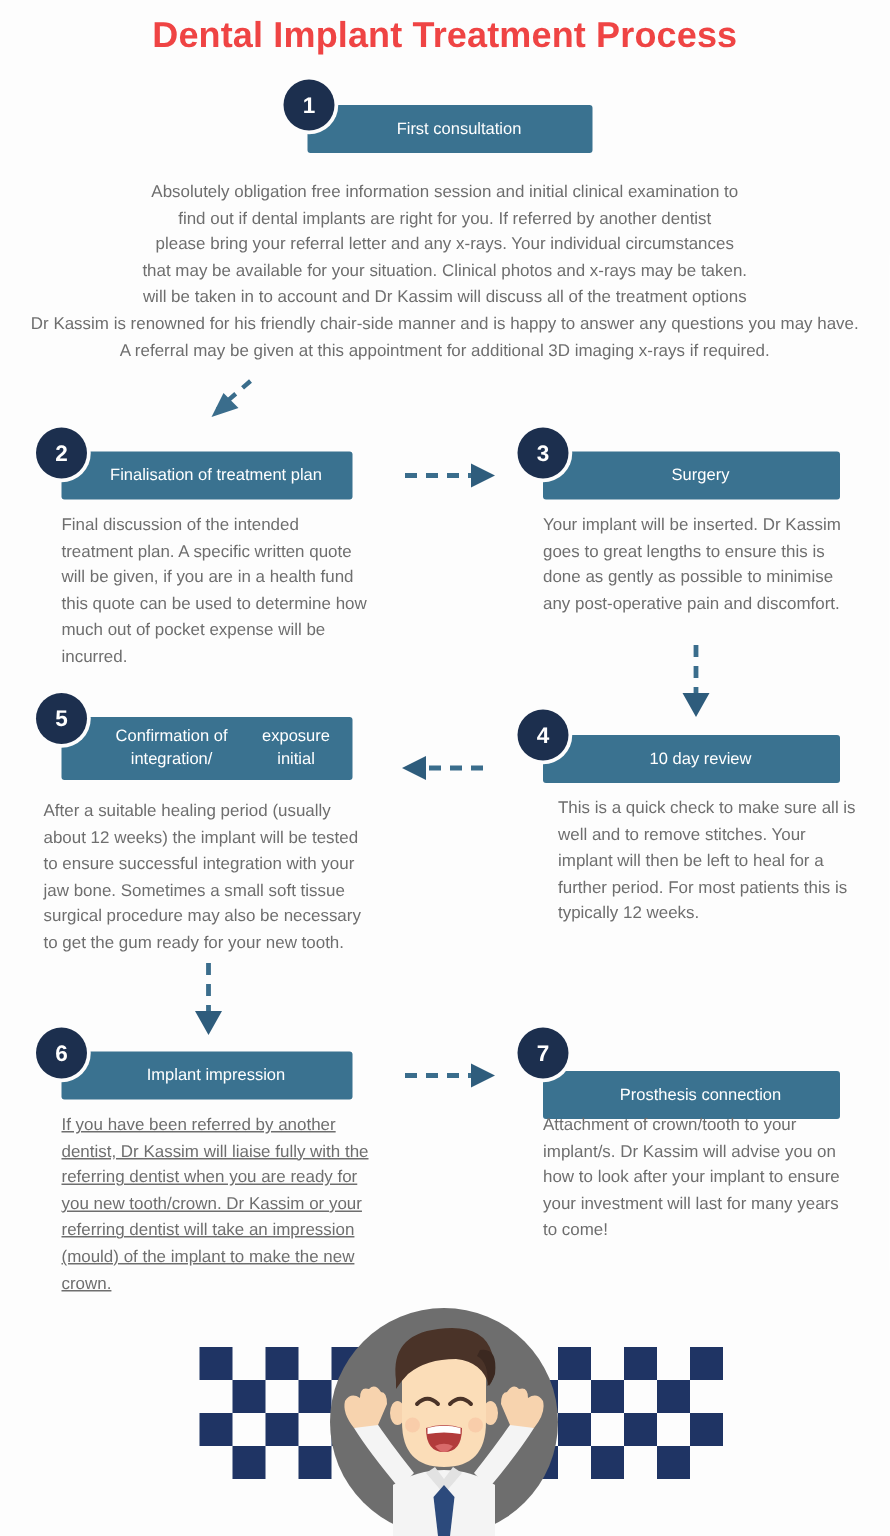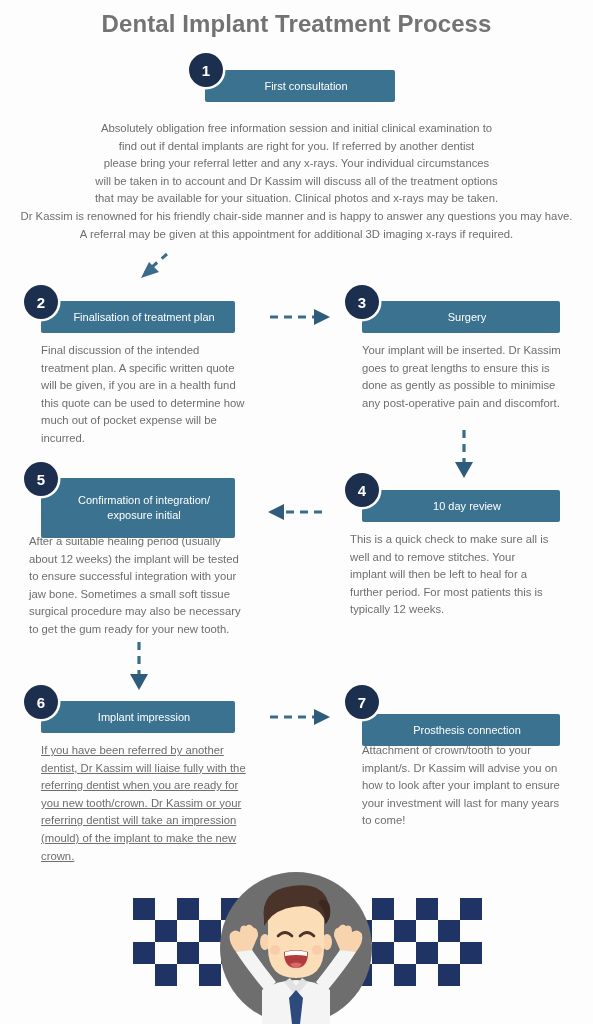--- a/index.html
+++ b/index.html
@@ -26,21 +26,21 @@
 
   
   .title {
     position: absolute;
     top: 10px;
     left: 0;
     width: 593px;
     text-align: center;
     font-size: 24px;
     font-weight: bold;
-    color: #737373;
+    color: #ef4444;
     letter-spacing: 0.1px;
     font-family: "Liberation Sans", "DejaVu Sans", sans-serif;
   }
 
   
   .step { position: absolute; }
 
   .bar {
     position: absolute;
     background: #3a7290;
@@ -112,22 +112,22 @@
 
   <div class="step">
     <div class="badge" style="left:189px; top:53px;">1</div>
     <div class="bar" style="left:205px; top:70px; width:190px; height:32px;">First consultation</div>
   </div>
 
   <div class="intro-text" style="top:120px;">
     <div>Absolutely obligation free information session and initial clinical examination to</div>
     <div>find out if dental implants are right for you.  If referred by another dentist</div>
     <div>please bring your referral letter and any x-rays. Your individual circumstances</div>
+    <div>that may be available for your situation.  Clinical photos and x-rays may be taken.</div>
     <div>will be taken in to account and Dr Kassim will discuss all of the treatment options</div>
-    <div>that may be available for your situation.  Clinical photos and x-rays may be taken.</div>
     <div>Dr Kassim is renowned for his friendly chair-side manner and is happy to answer any questions you may have.</div>
     <div>A referral may be given at this appointment for additional 3D imaging x-rays if required.</div>
   </div>
 
   <div class="arrow" style="left:115px; top:248px;">
     <svg width="60" height="42" viewBox="0 0 60 42">
       <line x1="52" y1="6" x2="30" y2="25" stroke="#3a6d8c" stroke-width="3" stroke-dasharray="7,6" stroke-linecap="butt"></line>
       <polygon points="26,30 44,24 34,14" fill="#3a6d8c"></polygon>
     </svg>
   </div>
@@ -153,39 +153,39 @@
 
   <div class="arrow" style="left:451px; top:428px;">
     <svg width="26" height="54" viewBox="0 0 26 54">
       <line x1="13" y1="2" x2="13" y2="34" stroke="#3a6d8c" stroke-width="3.2" stroke-dasharray="8,6"></line>
       <polygon points="4,34 22,34 13,50" fill="#2e5c7c"></polygon>
     </svg>
   </div>
 
   <div class="step">
     <div class="badge" style="left:24px; top:462px;">5</div>
-    <div class="bar" style="left:41px; top:478px; width:194px; height:60px; flex-direction:column; justify-content:center;align-items:center;">
+    <div class="bar" style="left:41px; top:478px; width:194px; height:42px; justify-content:center;align-items:center;">
       <span>Confirmation of integration/</span>
       <span>exposure initial</span>
     </div>
   </div>
   <div class="body-text" style="left:29px; top:533px; width:215px;">After a suitable healing period (usually about 12 weeks) the implant will be tested to ensure successful integration with your jaw bone. Sometimes a small soft tissue surgical procedure may also be necessary to get the gum ready for your new tooth.</div>
 
   <div class="arrow" style="left:262px; top:500px;">
     <svg width="70" height="24" viewBox="0 0 70 24">
       <polygon points="22,4 6,12 22,20" fill="#2e5c7c"></polygon>
       <line x1="24" y1="12" x2="66" y2="12" stroke="#3a6d8c" stroke-width="3.2" stroke-dasharray="8,6"></line>
     </svg>
   </div>
 
   <div class="step">
     <div class="badge" style="left:345px; top:473px;">4</div>
     <div class="bar" style="left:362px; top:490px; width:198px; height:32px;">10 day review</div>
   </div>
-  <div class="body-text" style="left:350px; top:531px; width:200px;">This is a quick check to make sure all is well and to remove stitches. Your implant will then be left to heal for a further period. For most patients this is typically 12 weeks.</div>
+  <div class="body-text" style="left:372px; top:531px; width:200px;">This is a quick check to make sure all is well and to remove stitches. Your implant will then be left to heal for a further period. For most patients this is typically 12 weeks.</div>
 
   <div class="arrow" style="left:126px; top:640px;">
     <svg width="26" height="54" viewBox="0 0 26 54">
       <line x1="13" y1="2" x2="13" y2="34" stroke="#3a6d8c" stroke-width="3.2" stroke-dasharray="8,6"></line>
       <polygon points="4,34 22,34 13,50" fill="#2e5c7c"></polygon>
     </svg>
   </div>
 
   <div class="step">
     <div class="badge" style="left:24px; top:685px;">6</div>

